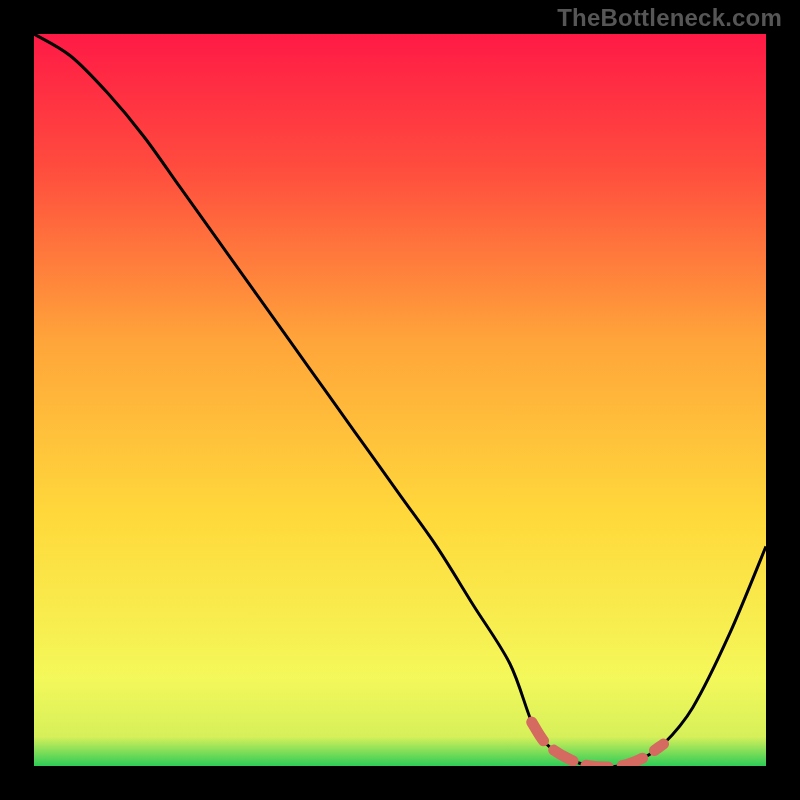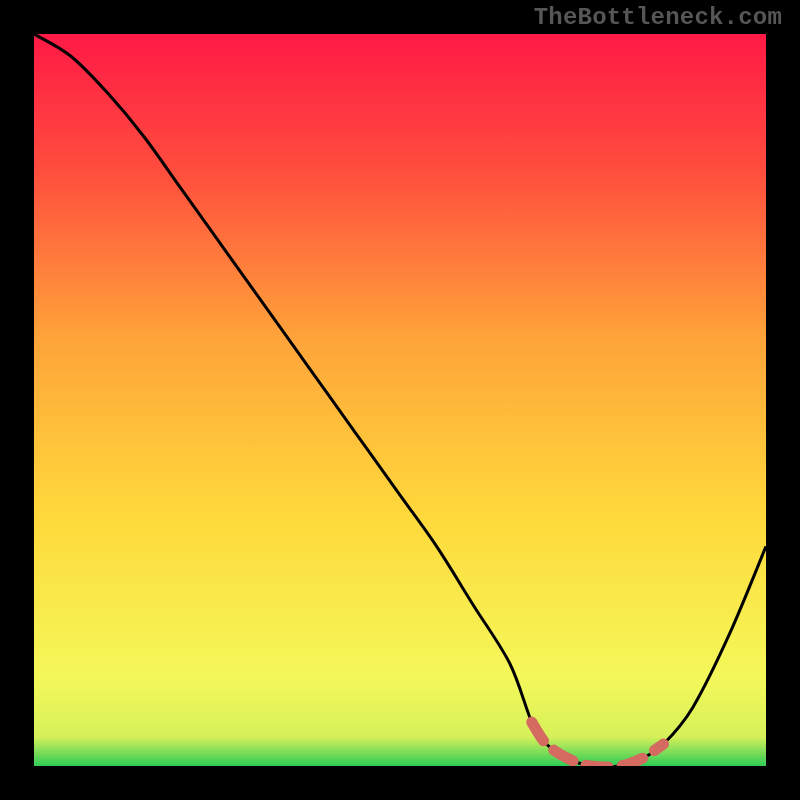--- a/index.html
+++ b/index.html
@@ -7,21 +7,21 @@
   .frame {
     position: relative;
     width: 800px;
     height: 800px;
     background: #000;
   }
   .watermark {
     position: absolute;
     top: 4px;
     right: 18px;
-    font-family: Liberation Mono, monospace;
+    font-family: Liberation Sans, sans-serif;
     font-size: 24px;
     font-weight: bold;
     color: #565656;
     letter-spacing: 0.2px;
     z-index: 5;
   }
   .plot-area {
     position: absolute;
     left: 34px;
     top: 34px;

